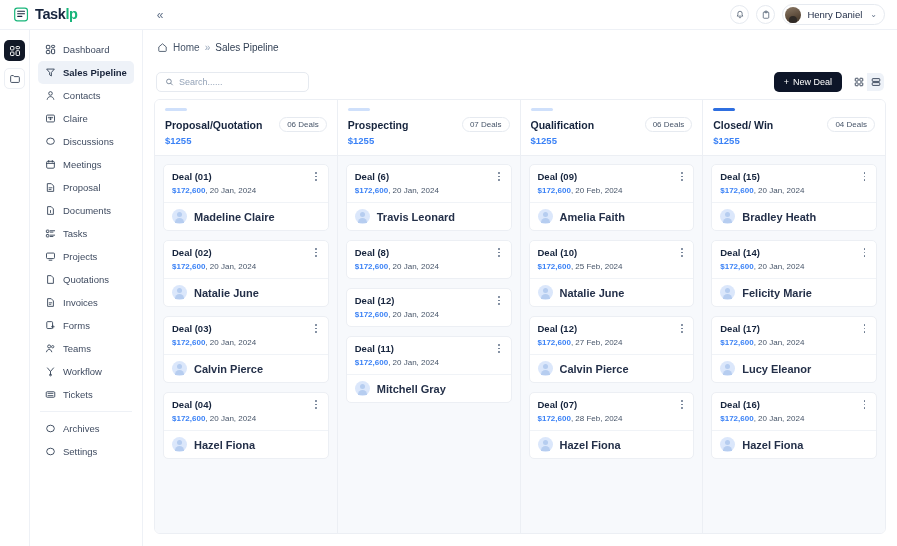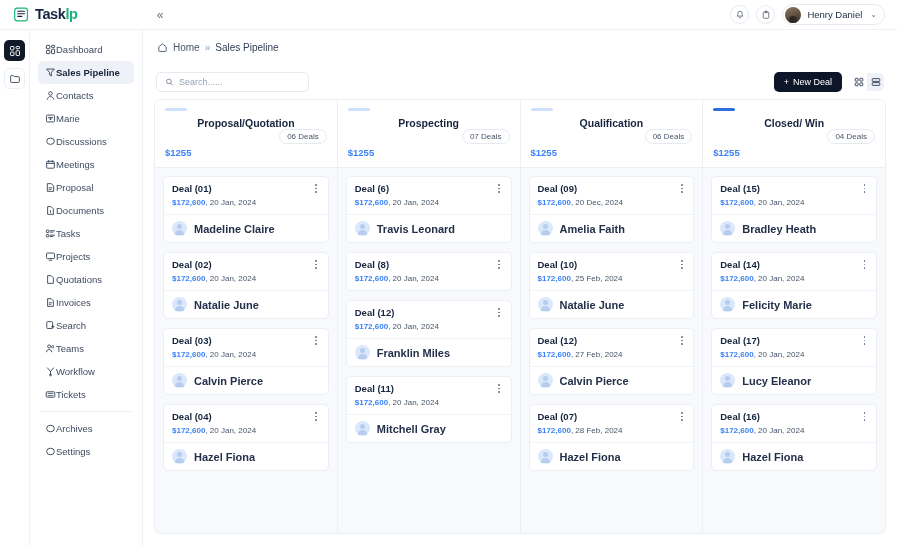--- a/index.html
+++ b/index.html
@@ -82,21 +82,21 @@
 
   
   .sidebar {
     width: 113px; flex: 0 0 113px;
     background: #fff;
     border-right: 1px solid #eef1f6;
     padding: 8px 8px 0 8px;
     overflow: hidden;
   }
   .nav-item {
-    display: flex; align-items: center; 
+    display: flex; align-items: center; gap: 7px;
     height: 23px; padding: 0 7px;
     border-radius: 5px; cursor: pointer;
     color: #3f4b60; font-size: 9.5px;
     margin-bottom: 0px;
   }
   .nav-item.active { background: #eef2f8; color: #18233a; font-weight: 600; }
   .nav-ico { width: 11px; height: 11px; flex: 0 0 11px; display: block; color: #334155; }
   .nav-sep { height: 1px; background: #eef1f6; margin: 5px 2px 5px 2px; }
 
   
@@ -164,21 +164,21 @@
     border-right: 1px solid #eceff4;
     background: #f7f9fc;
   }
   .col:last-child { border-right: 0; }
   .col-head {
     background: #fff;
     padding: 8px 10px 9px 10px;
     border-bottom: 1px solid #eceff4;
   }
   .col-bar { width: 22px; height: 3px; border-radius: 2px; margin-bottom: 6px; }
-  .col-title-row { display: flex; align-items: center; flex-direction: column; }
+  .col-title-row { display: flex; align-items: center; }
   .col-title { font-size: 10.5px; font-weight: 700; color: #16243d; }
   .col-count {
     margin-left: auto;
     font-size: 8px; color: #475569;
     border: 1px solid #e6eaf0; border-radius: 9px;
     padding: 2px 7px; background: #fff; white-space: nowrap;
   }
   .col-amt { font-size: 9.5px; color: #3b82f6; font-weight: 600; margin-top: 3px; }
 
   .col-cards { flex: 1 1 auto; padding: 8px 8px 0 8px; overflow: hidden; }
@@ -301,21 +301,21 @@
             <path d="M3.2 13.6c.6-2.6 2.4-4 4.8-4s4.2 1.4 4.8 4" fill="none" stroke="currentColor" stroke-width="1.3" stroke-linecap="round"></path>
           </svg>
         <span>Contacts</span>
       </div>
 
       <div class="nav-item">
         <svg class="nav-ico" viewBox="0 0 16 16">
             <rect x="2.2" y="3" width="11.6" height="10" rx="1.6" fill="none" stroke="currentColor" stroke-width="1.3"></rect>
             <path d="M4.8 6.4h6.4M8 6.4v3.4M6.2 8.2L8 10l1.8-1.8" fill="none" stroke="currentColor" stroke-width="1.2" stroke-linecap="round"></path>
           </svg>
-        <span>Marie</span>
+        <span>Claire</span>
       </div>
 
       <div class="nav-item">
         <svg class="nav-ico" viewBox="0 0 16 16">
             <ellipse cx="8" cy="7.6" rx="5.6" ry="4.6" fill="none" stroke="currentColor" stroke-width="1.3"></ellipse>
           </svg>
         <span>Discussions</span>
       </div>
 
       <div class="nav-item">
@@ -372,21 +372,21 @@
             <path d="M6.2 8.4h3.6M6.2 10.6h2.4" stroke="currentColor" stroke-width="1.2" stroke-linecap="round"></path>
           </svg>
         <span>Invoices</span>
       </div>
 
       <div class="nav-item">
         <svg class="nav-ico" viewBox="0 0 16 16">
             <rect x="2.6" y="2.4" width="8.4" height="10" rx="1.2" fill="none" stroke="currentColor" stroke-width="1.3"></rect>
             <path d="M9.4 9.8h4M11.4 7.8v4" stroke="currentColor" stroke-width="1.2" stroke-linecap="round"></path>
           </svg>
-        <span>Search</span>
+        <span>Forms</span>
       </div>
 
       <div class="nav-item">
         <svg class="nav-ico" viewBox="0 0 16 16">
             <circle cx="6" cy="5" r="2.2" fill="none" stroke="currentColor" stroke-width="1.3"></circle>
             <circle cx="11.2" cy="5.4" r="1.7" fill="none" stroke="currentColor" stroke-width="1.2"></circle>
             <path d="M2.2 12.8c.5-2.2 2-3.4 3.8-3.4s3.3 1.2 3.8 3.4" fill="none" stroke="currentColor" stroke-width="1.3" stroke-linecap="round"></path>
           </svg>
         <span>Teams</span>
       </div>
@@ -581,24 +581,20 @@
             <div class="deal-card">
               <div class="deal-top">
                 <div class="deal-name">Deal (12)</div>
                 <div class="deal-meta"><span class="deal-amt">$172,600</span>, <span>20 Jan, 2024</span></div>
                 <div class="deal-dots">
                     <i></i>
                     <i></i>
                     <i></i>
                   </div>
               </div>
-              <div class="deal-foot">
-                <div class="contact-avatar"></div>
-                <span class="contact-name">Franklin Miles</span>
-              </div>
             </div>
             <div class="deal-card">
               <div class="deal-top">
                 <div class="deal-name">Deal (11)</div>
                 <div class="deal-meta"><span class="deal-amt">$172,600</span>, <span>20 Jan, 2024</span></div>
                 <div class="deal-dots">
                     <i></i>
                     <i></i>
                     <i></i>
                   </div>
@@ -617,21 +613,21 @@
             <div class="col-title-row">
               <span class="col-title">Qualification</span>
               <span class="col-count">06 Deals</span>
             </div>
             <div class="col-amt">$1255</div>
           </div>
           <div class="col-cards">
             <div class="deal-card">
               <div class="deal-top">
                 <div class="deal-name">Deal (09)</div>
-                <div class="deal-meta"><span class="deal-amt">$172,600</span>, <span>20 Dec, 2024</span></div>
+                <div class="deal-meta"><span class="deal-amt">$172,600</span>, <span>20 Feb, 2024</span></div>
                 <div class="deal-dots">
                     <i></i>
                     <i></i>
                     <i></i>
                   </div>
               </div>
               <div class="deal-foot">
                 <div class="contact-avatar"></div>
                 <span class="contact-name">Amelia Faith</span>
               </div>

